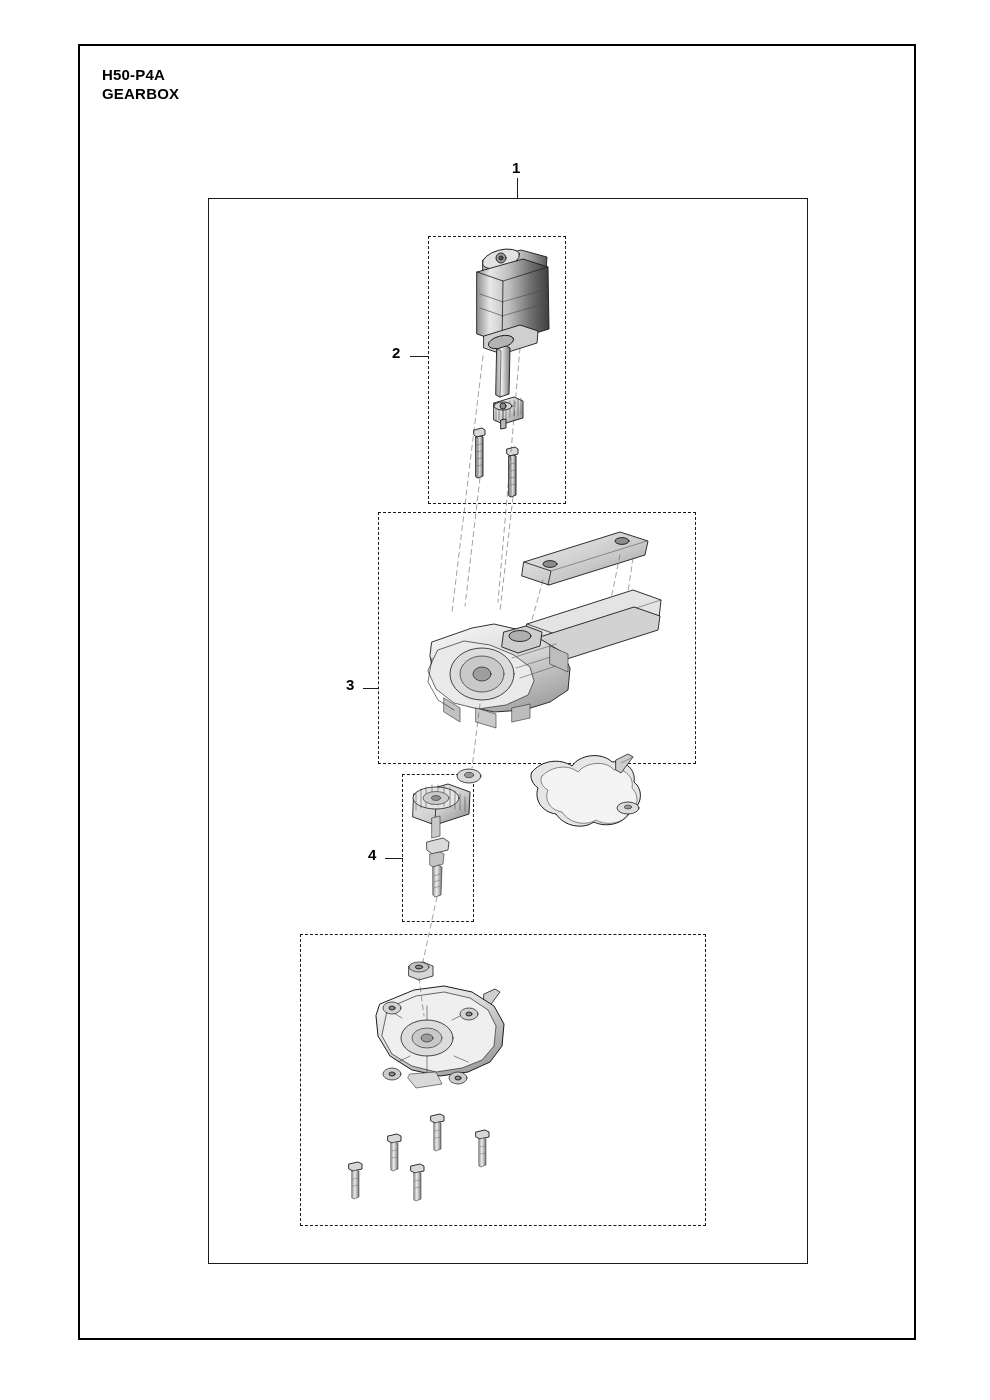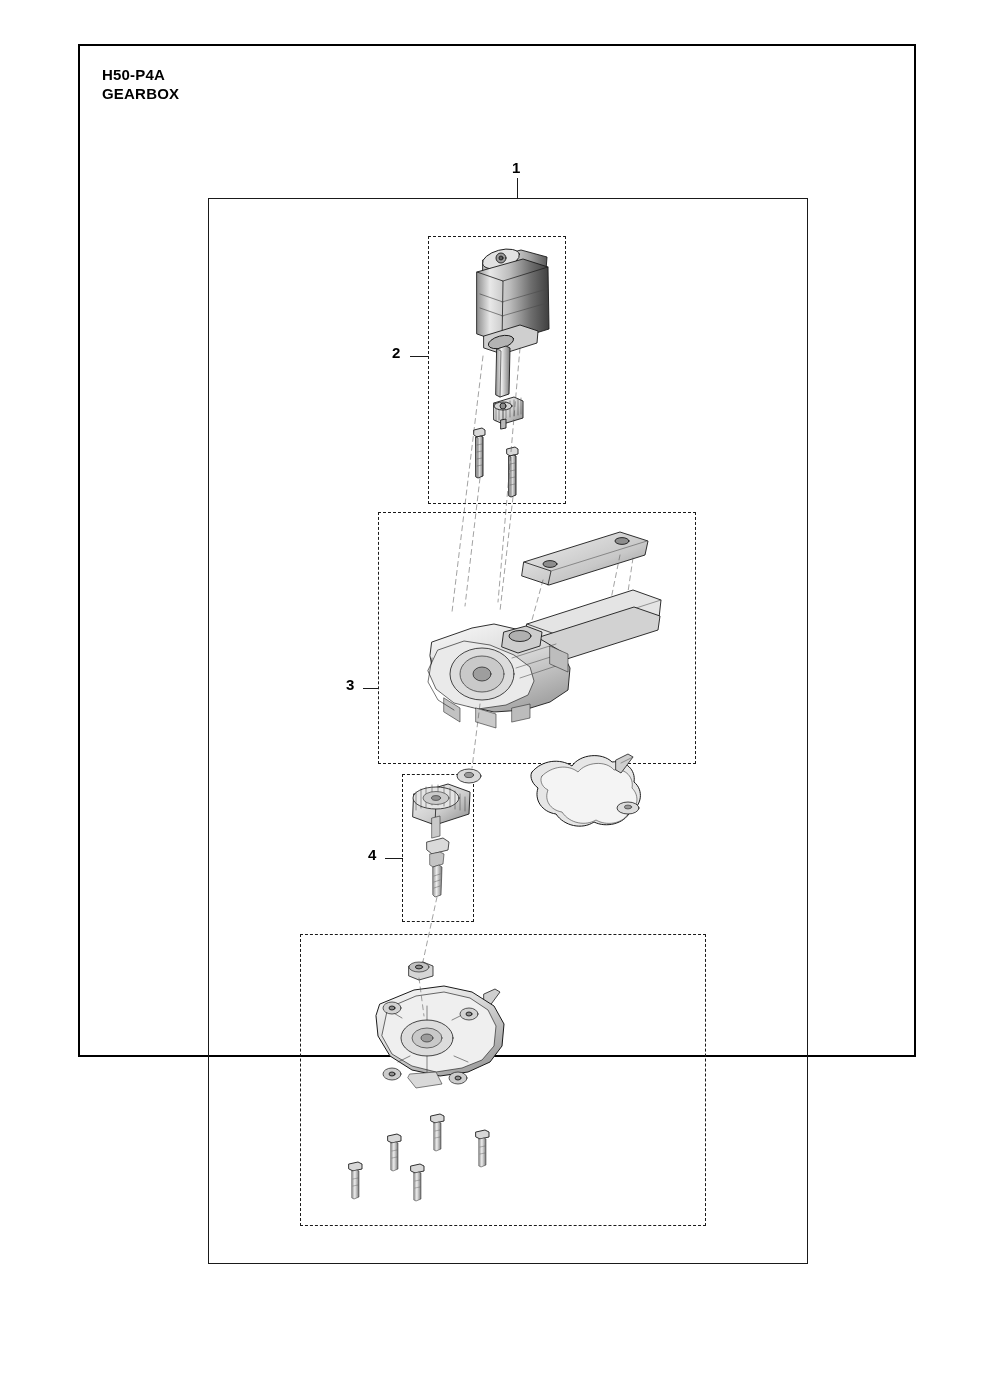--- a/index.html
+++ b/index.html
@@ -14,21 +14,21 @@
     position: relative;
     overflow: hidden;
   }
 
   
   .page-frame {
     position: absolute;
     left: 78px;
     top: 44px;
     width: 838px;
-    height: 1013px;
+    height: 1296px;
     border: 2.5px solid #000;
     box-sizing: border-box;
     background: #fff;
   }
 
   
   .title-block {
     position: absolute;
     left: 22px;
     top: 20px;

